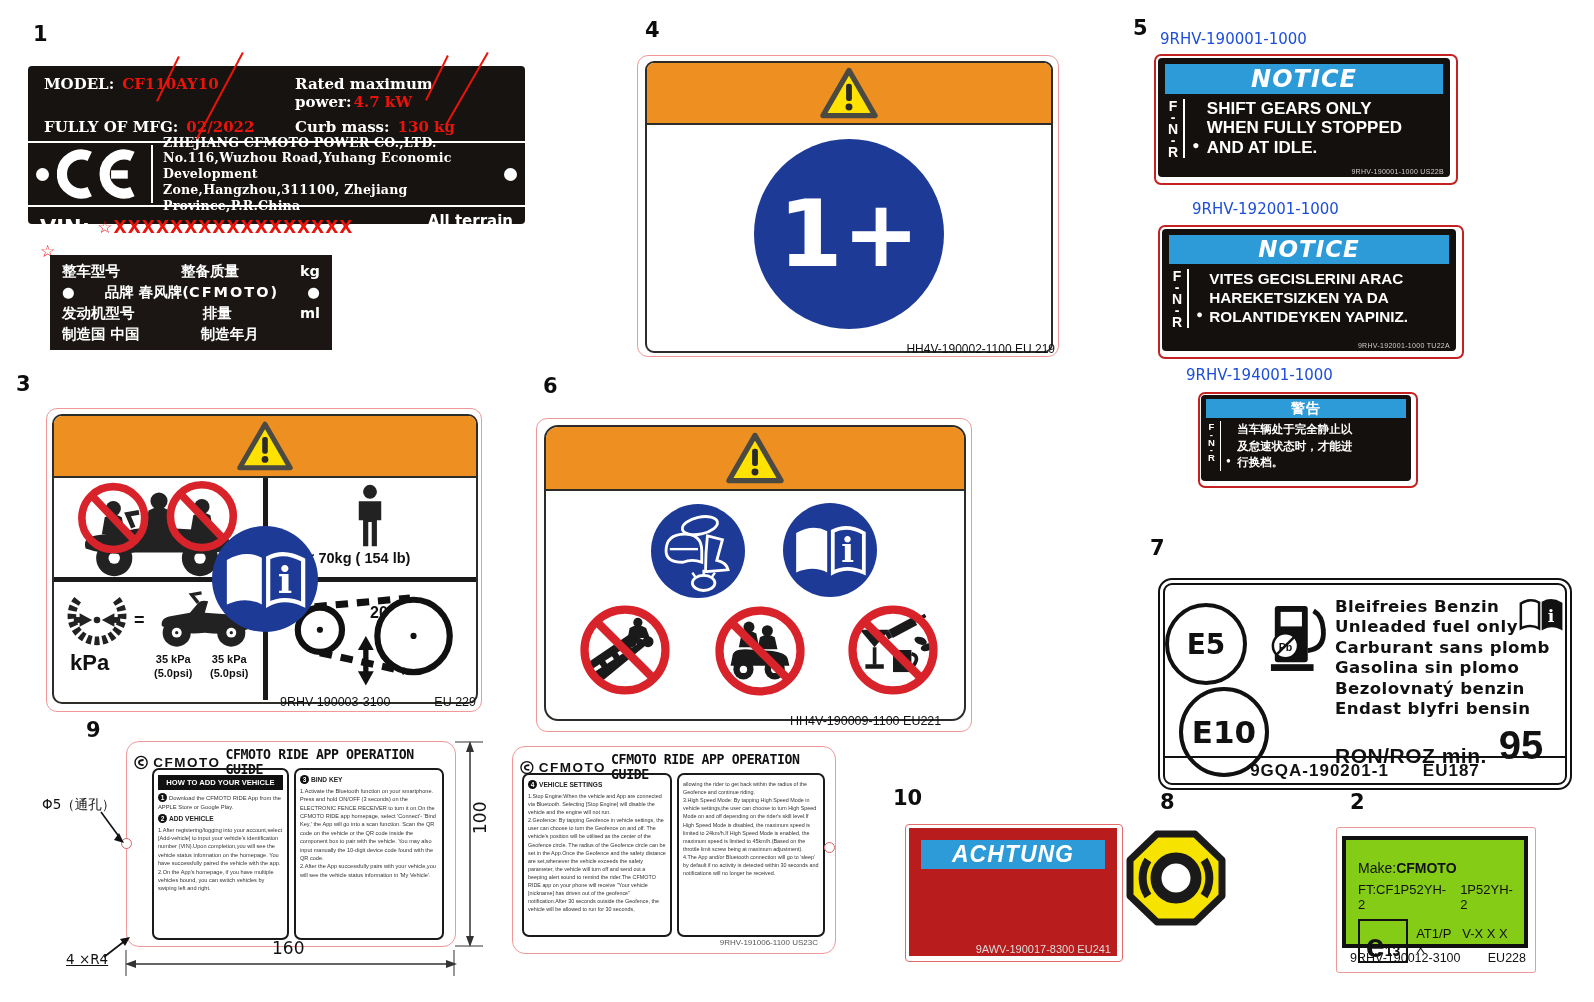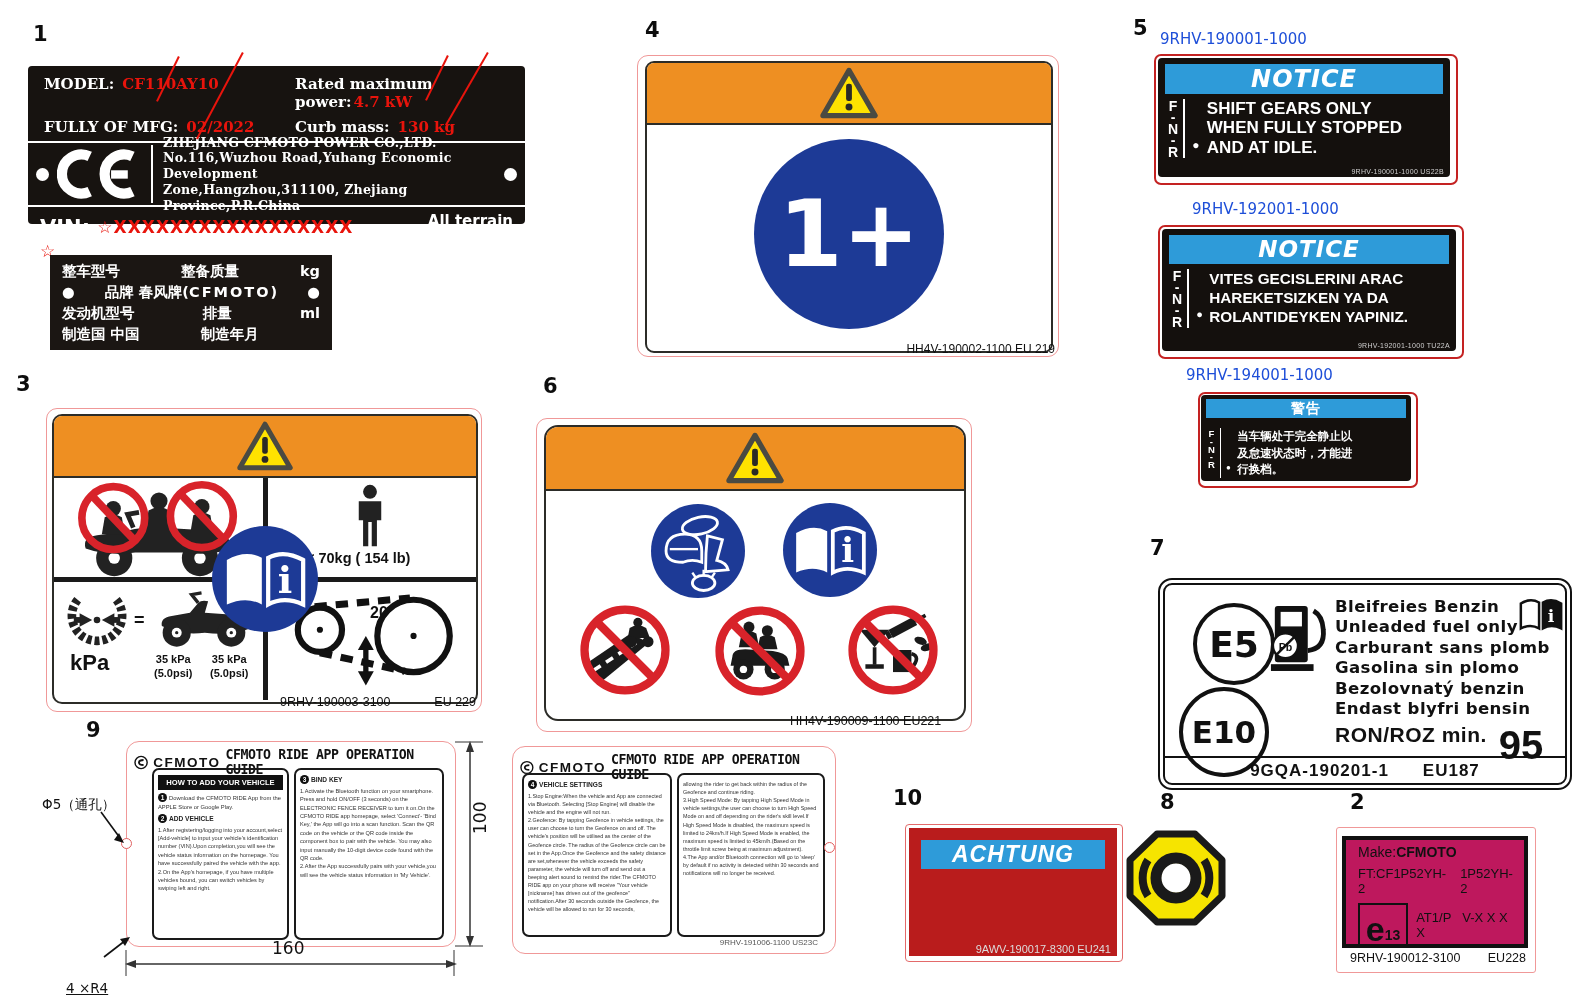--- a/index.html
+++ b/index.html
@@ -56,21 +56,21 @@
           font-size:6.5px;font-weight:700;text-align:center;line-height:9px;margin-right:2px}
   .gsub{font-size:6.6px;font-weight:700;color:#222}
   .holedot{position:absolute;width:9px;height:9px;border:1.6px solid #e06060;border-radius:50%;background:#fff}
   .dimtxt{position:absolute;font:15px "DejaVu Sans",sans-serif;color:#111}
   
   .achtung{position:absolute;background:#b91c1c;padding:12px;box-sizing:border-box}
   .aband{background:#2e9bd9;color:#fff;font-style:italic;font-weight:700;font-size:23px;text-align:center;
          letter-spacing:1px;padding:1px 0}
   .atext{border:1.6px solid #fff;margin-top:3px;padding:3px 5px;color:#fff;font-size:16.8px;line-height:1.22}
   
-  .l2box{position:absolute;background:#be185d;border:4.5px solid #111;box-sizing:border-box;padding:4px 12px;
+  .l2box{position:absolute;background:#84cc16;border:4.5px solid #111;box-sizing:border-box;padding:20px 12px;
          font-size:13.5px}
   .emark{display:inline-flex;align-items:flex-end;border:2px solid #111;width:54px;height:44px;
          justify-content:center;padding-bottom:2px;box-sizing:border-box}
   
   .fuel{position:absolute;border:2.5px solid #111;border-radius:14px;padding:3px;box-sizing:border-box}
   .fuelin{position:relative;border:2px solid #111;border-radius:9px;width:100%;height:100%;box-sizing:border-box}
   .ecirc{position:absolute;border:4px solid #111;border-radius:50%;display:flex;align-items:center;
          justify-content:center;font-weight:700;font-family:"DejaVu Sans",sans-serif}
   .fline{font-weight:700;font-size:16.6px;line-height:20.4px;letter-spacing:.4px;font-family:"DejaVu Sans",sans-serif}
   .ffoot{position:absolute;left:0;right:0;bottom:0;height:25px;border-top:2.5px solid #111;display:flex;
@@ -361,38 +361,38 @@
 HAREKETSIZKEN YA DA
 ROLANTIDEYKEN YAPINIZ.</div>
       </div>
     </div>
     <div class="nfoot">9RHV-192001-1000 TU22A</div>
   </div>
 
   <div class="pn" style="left:1186px;top:366px">9RHV-194001-1000</div>
   <div class="die2" style="left:1198px;top:392px;width:216px;height:92px"></div>
   <div class="nlabel" style="left:1201px;top:395px;width:210px;height:86px">
-    <div class="nband" style="margin:4px 5px 10px;font-size:14px;line-height:19px;font-style:normal">警告</div>
+    <div class="nband" style="margin:4px 5px 3px;font-size:14px;line-height:19px;font-style:normal">警告</div>
     <div class="nbody" style="padding:0 4px 0 5px">
       <div class="fnr" style="font-size:9.5px;border-right-width:1.5px;margin-right:5px">F
 -
 N
 -
 R</div>
       <div><span style="color:#fff;font-size:8px;vertical-align:3px">●</span>
         <div class="ntext pre" style="display:inline-block;font-size:11.5px;line-height:1.45;margin-left:2px">当车辆处于完全静止以
 及怠速状态时，才能进
 行换档。</div>
       </div>
     </div>
   </div>
 
   <div class="fuel" style="left:1158px;top:578px;width:414px;height:212px">
     <div class="fuelin">
-      <div class="ecirc" style="left:28px;top:18px;width:74px;height:74px;font-size:36px">
+      <div class="ecirc" style="left:0;top:18px;width:74px;height:74px;font-size:28px">
           <span>E5</span>
         </div>
       <div class="ecirc" style="left:14px;top:102px;width:82px;height:82px;font-size:31px">
           <span>E10</span>
         </div>
       <svg style="position:absolute;left:104px;top:16px" width="62" height="76" viewBox="0 0 64 76">
         <rect x="6" y="4" width="34" height="58" rx="3" fill="#111"></rect>
         <rect x="12" y="10" width="22" height="15" fill="#fff"></rect>
         <rect x="2" y="64" width="44" height="7" fill="#111"></rect>
         <path d="M40 50 Q58 48 56 28 Q55 14 46 9" stroke="#111" stroke-width="5" fill="none"></path>
@@ -406,21 +406,21 @@
         <div class="fline">Carburant sans plomb</div>
         <div class="fline">Gasolina sin plomo</div>
         <div class="fline">Bezolovnatý benzin</div>
         <div class="fline">Endast blyfri bensin</div>
       </div>
       <svg style="position:absolute;left:352px;top:10px" width="48" height="40" viewBox="0 0 50 40">
         <path d="M4 8 Q14 2 23 7 L23 34 Q14 29 4 34 Z" fill="#fff" stroke="#111" stroke-width="2.6"></path>
         <path d="M46 8 Q36 2 27 7 L27 34 Q36 29 46 34 Z" fill="#111" stroke="#111" stroke-width="2.6"></path>
         <text x="32" y="27" font-size="18" font-weight="bold" font-family="DejaVu Serif,serif" fill="#fff">i</text>
       </svg>
-      <div style="position:absolute;left:170px;top:138px;display:flex;align-items:flex-start;gap:12px">
+      <div style="position:absolute;left:170px;top:138px;display:flex;align-items:flex-end;gap:12px">
         <span style="font-weight:700;font-size:21px;letter-spacing:.5px">RON/ROZ min.</span>
         <span style="font-weight:700;font-size:40px">95</span>
       </div>
       <div class="ffoot">
         <span>9GQA-190201-1</span>
         <span>EU187</span>
       </div>
     </div>
   </div>
 
@@ -463,21 +463,21 @@
       <path d="M333 16 l-11 -4 v8 z" fill="#333"></path>
     <line x1="2" y1="2" x2="2" y2="28" stroke="#333" stroke-width="1"></line>
     <line x1="330" y1="2" x2="330" y2="28" stroke="#333" stroke-width="1"></line>
   </svg>
   <span class="dimtxt" style="left:272px;top:938px;font-size:17px">160</span>
   <span class="dimtxt" style="left:42px;top:796px;font-size:13.5px">Φ5（通孔）</span>
   <svg class="abs" style="left:98px;top:808px" width="30" height="38">
     <line x1="3" y1="4" x2="22" y2="30" stroke="#111" stroke-width="1.6"></line>
     <path d="M26 35 l-10 -3 5 -7 z" fill="#111"></path>
   </svg>
-  <span class="dimtxt" style="left:66px;top:980px;font-size:13.5px;text-decoration:underline">4 ×R4</span>
+  <span class="dimtxt" style="left:66px;top:951px;font-size:13.5px;text-decoration:underline">4 ×R4</span>
   <svg class="abs" style="left:100px;top:932px" width="32" height="28">
     <line x1="4" y1="25" x2="26" y2="8" stroke="#111" stroke-width="1.6"></line>
     <path d="M30 5 l-10 2 5 7 z" fill="#111"></path>
   </svg>
 
   <div class="die" style="left:512px;top:746px;width:322px;height:206px;border-radius:13px"></div>
   <div class="abs" style="left:512px;top:746px;width:322px;height:206px">
     <div class="ghead">
       <svg width="15" height="15" viewBox="0 0 20 20">
         <circle cx="10" cy="10" r="8.6" fill="none" stroke="#111" stroke-width="2"></circle>

